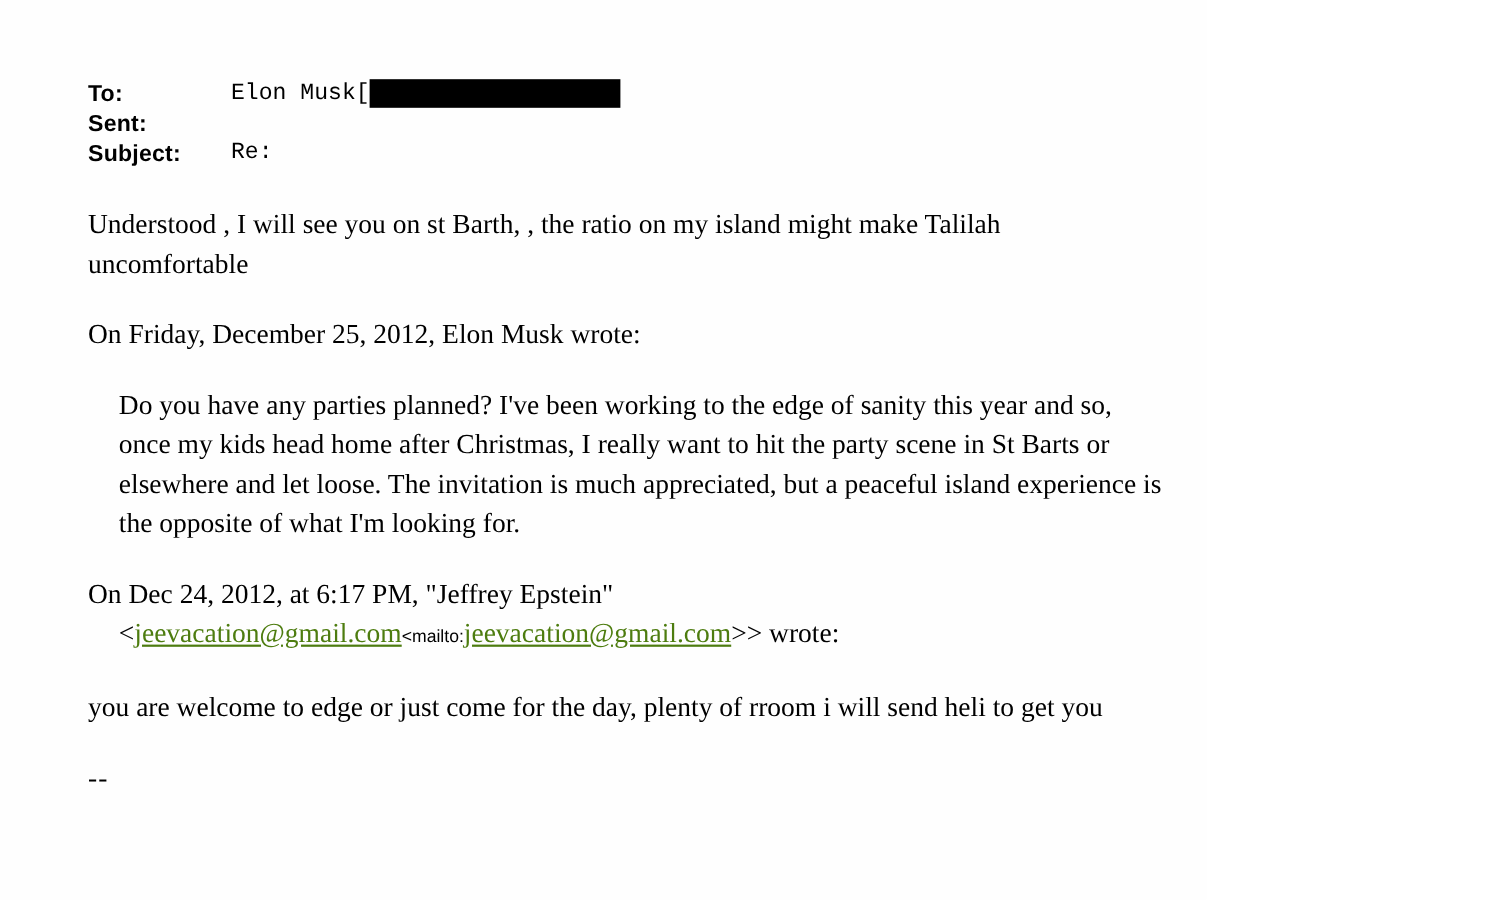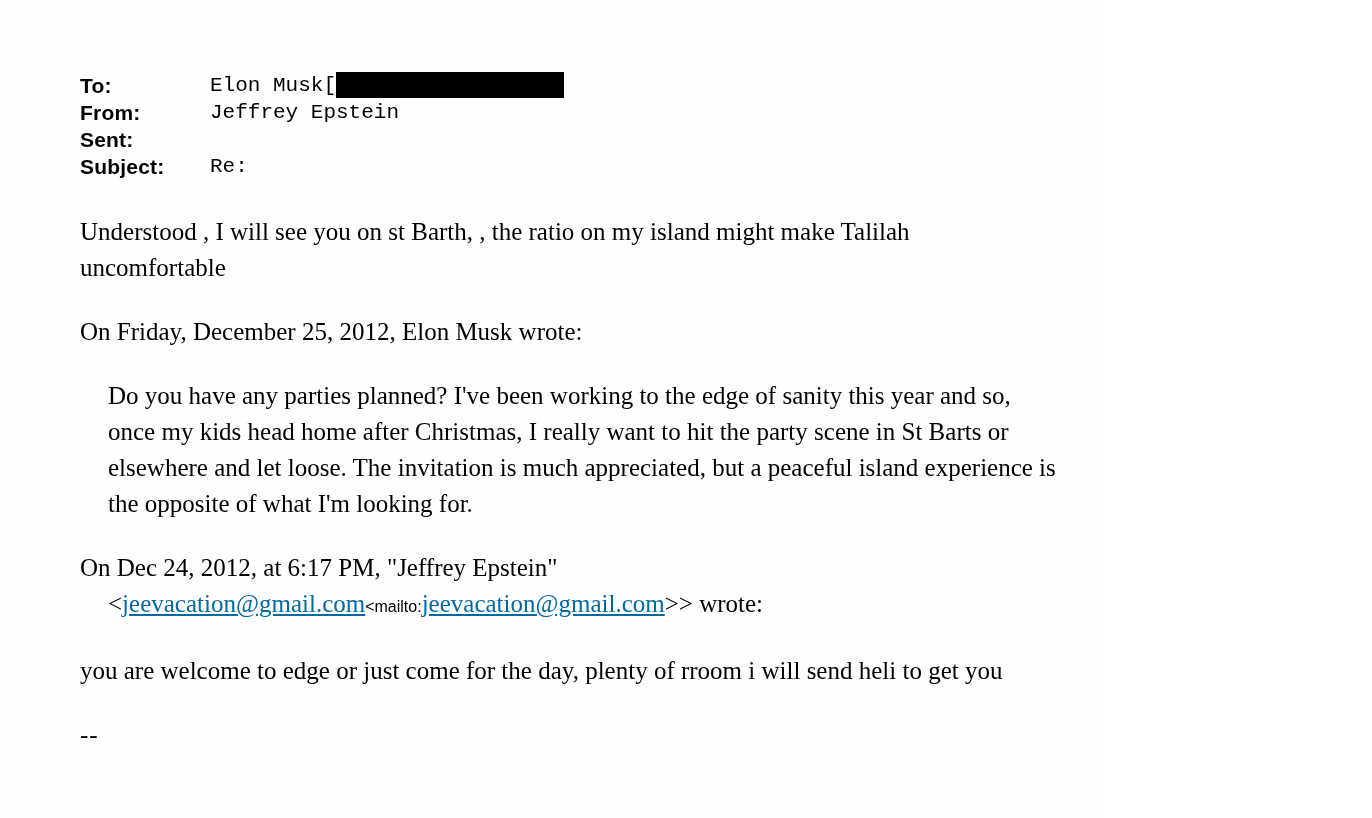--- a/index.html
+++ b/index.html
@@ -73,21 +73,21 @@
   }
   .quote {
     margin: 0 0 28px 0;
     padding-left: 28px;
     max-width: 1220px;
   }
   .indent-line {
     padding-left: 28px;
   }
   .link {
-    color: #0369a1;
+    color: #4d7c0f;
     text-decoration: underline;
   }
   .mailto {
     font-family: "Liberation Sans", sans-serif;
     font-size: 16px;
   }
   .dashes {
     margin-top: 26px;
     font-size: 25px;
     letter-spacing: 1px;
@@ -97,24 +97,20 @@
 <body>
 
 <div class="page">
   <div class="content">
 
     <div class="headers">
       <div class="hrow">
         <span class="hlabel">To:</span>
         <span class="hvalue">Elon Musk[</span>
           <span class="redaction"></span>
-      </div>
-      <div class="hrow">
-        <span class="hlabel">From:</span>
-        <span class="hvalue">Jeffrey Epstein</span>
       </div>
       <div class="hrow">
         <span class="hlabel">Sent:</span>
       </div>
       <div class="hrow">
         <span class="hlabel">Subject:</span>
         <span class="hvalue">Re:</span>
       </div>
     </div>
 

